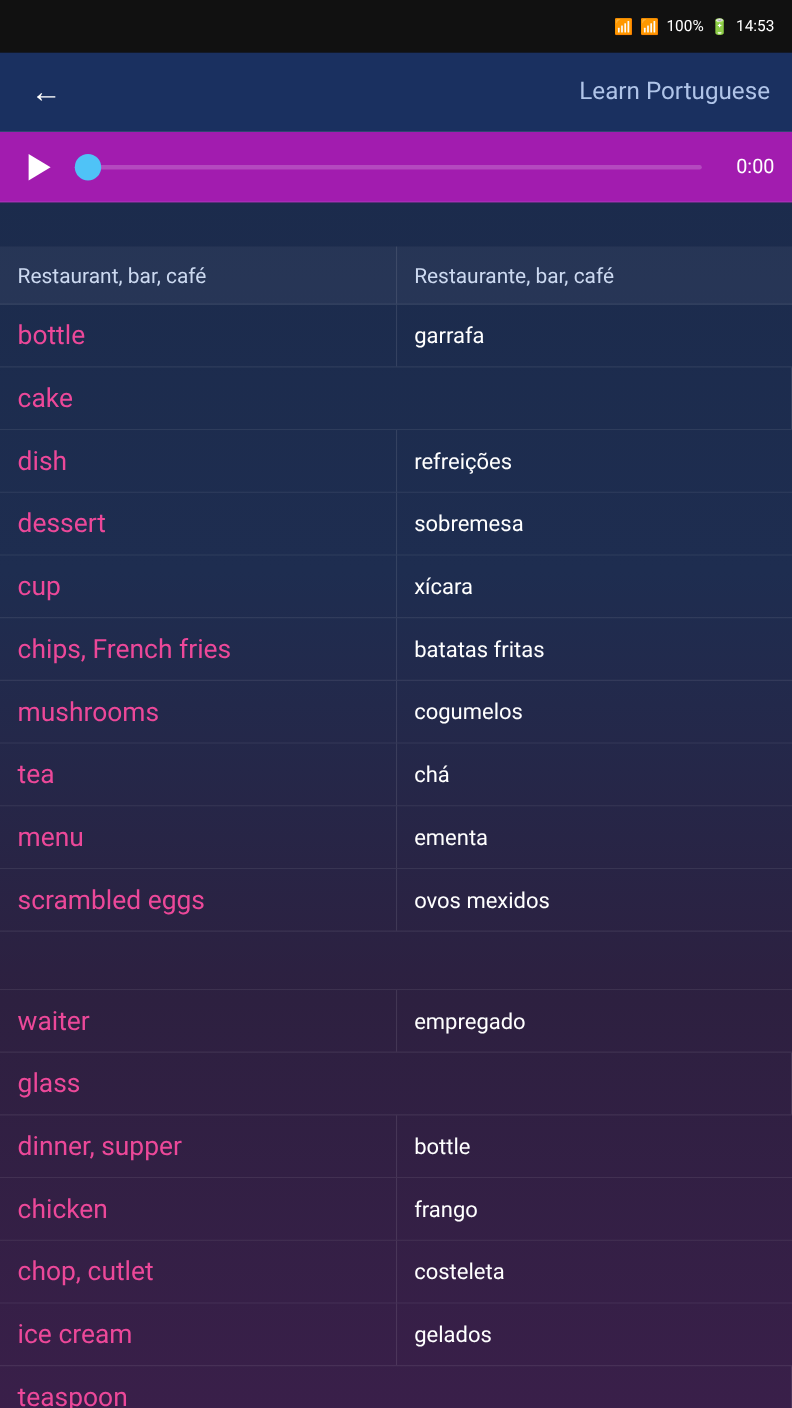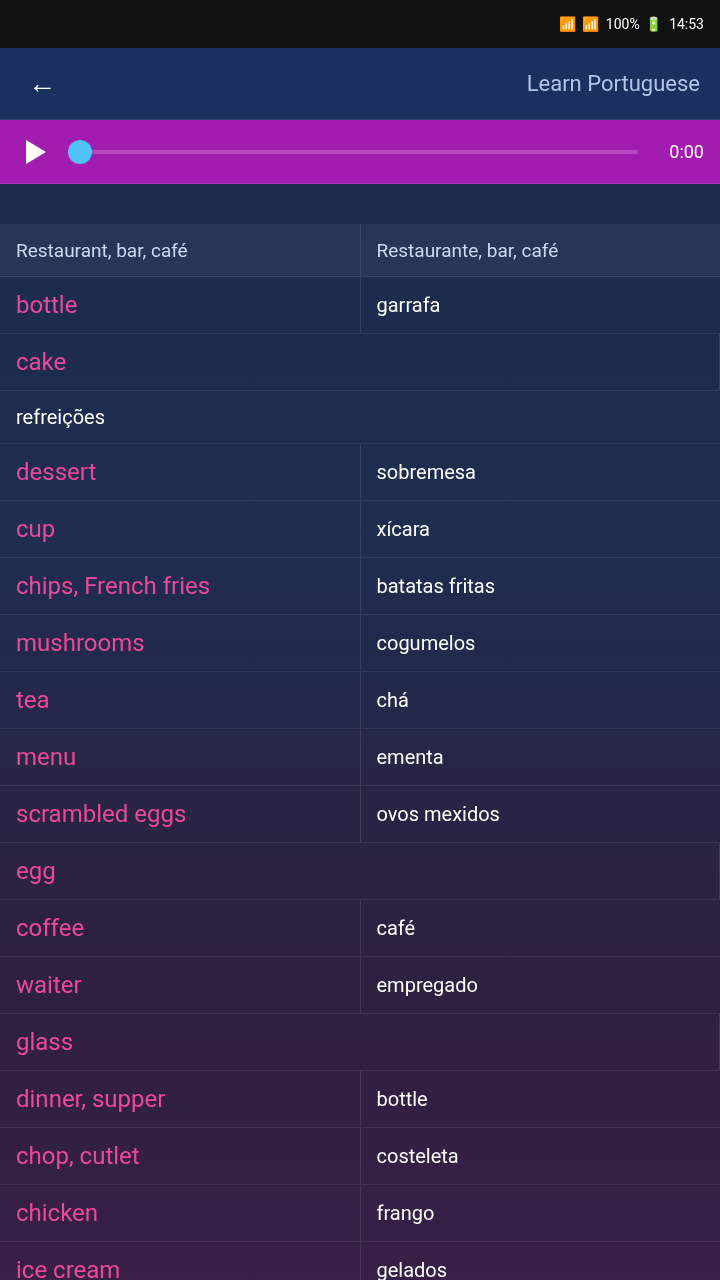--- a/index.html
+++ b/index.html
@@ -191,20 +191,21 @@
       <div class="vocab-portuguese">Restaurante, bar, café</div>
     </div>
     <div class="vocab-row">
       <div class="vocab-english">bottle</div>
       <div class="vocab-portuguese">garrafa</div>
     </div>
     <div class="vocab-row">
       <div class="vocab-english">cake</div>
     </div>
     <div class="vocab-row">
+      <div class="vocab-english">dish</div>
       <div class="vocab-portuguese">refreições</div>
     </div>
     <div class="vocab-row">
       <div class="vocab-english">dessert</div>
       <div class="vocab-portuguese">sobremesa</div>
     </div>
     <div class="vocab-row">
       <div class="vocab-english">cup</div>
       <div class="vocab-portuguese">xícara</div>
     </div>
@@ -222,45 +223,40 @@
     </div>
     <div class="vocab-row">
       <div class="vocab-english">menu</div>
       <div class="vocab-portuguese">ementa</div>
     </div>
     <div class="vocab-row">
       <div class="vocab-english">scrambled eggs</div>
       <div class="vocab-portuguese">ovos mexidos</div>
     </div>
     <div class="vocab-row">
-      <div class="vocab-english">egg</div>
-    </div>
-    <div class="vocab-row">
-      <div class="vocab-english">coffee</div>
-      <div class="vocab-portuguese">café</div>
     </div>
     <div class="vocab-row">
       <div class="vocab-english">waiter</div>
       <div class="vocab-portuguese">empregado</div>
     </div>
     <div class="vocab-row">
       <div class="vocab-english">glass</div>
     </div>
     <div class="vocab-row">
       <div class="vocab-english">dinner, supper</div>
       <div class="vocab-portuguese">bottle</div>
     </div>
     <div class="vocab-row">
+      <div class="vocab-english">chicken</div>
+      <div class="vocab-portuguese">frango</div>
+    </div>
+    <div class="vocab-row">
       <div class="vocab-english">chop, cutlet</div>
       <div class="vocab-portuguese">costeleta</div>
     </div>
     <div class="vocab-row">
-      <div class="vocab-english">chicken</div>
-      <div class="vocab-portuguese">frango</div>
-    </div>
-    <div class="vocab-row">
       <div class="vocab-english">ice cream</div>
       <div class="vocab-portuguese">gelados</div>
     </div>
     <div class="vocab-row">
       <div class="vocab-english">teaspoon</div>
     </div>
   </div>
 
 </body></html>

